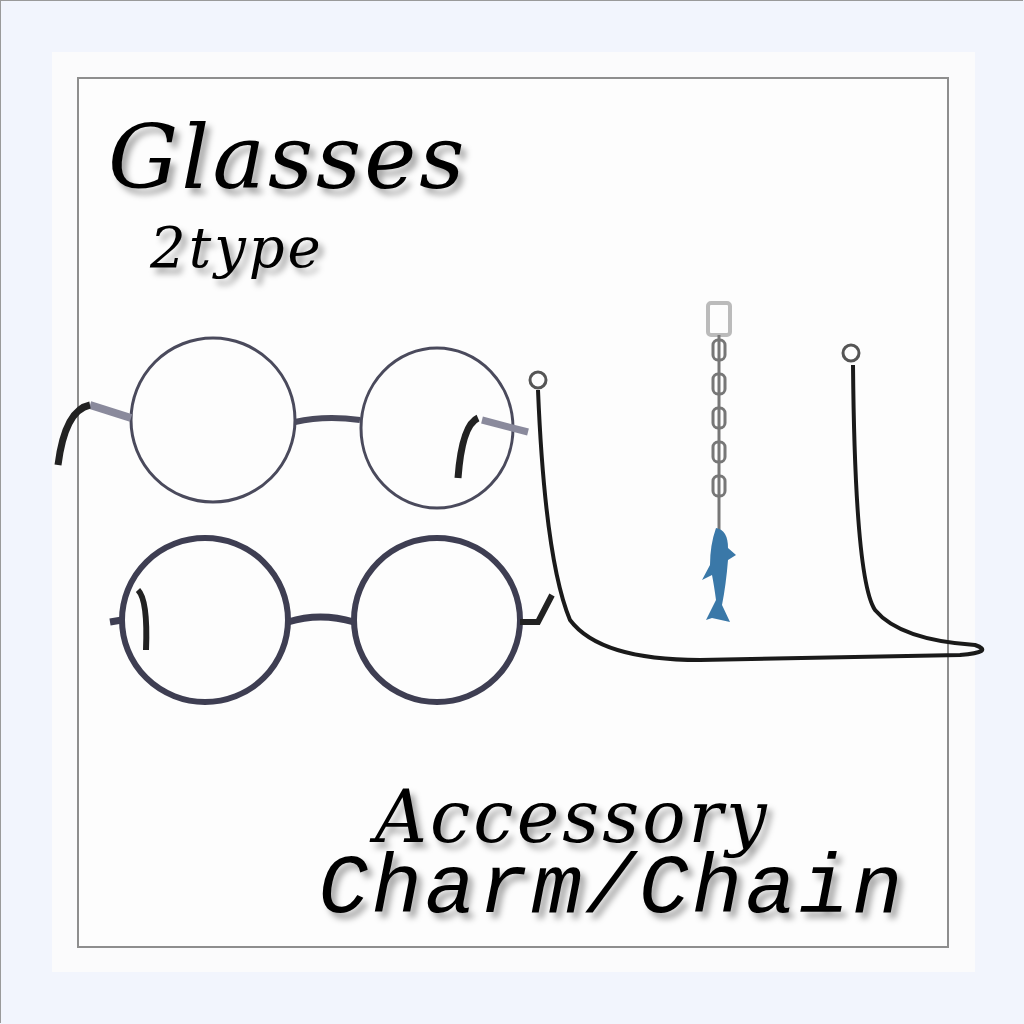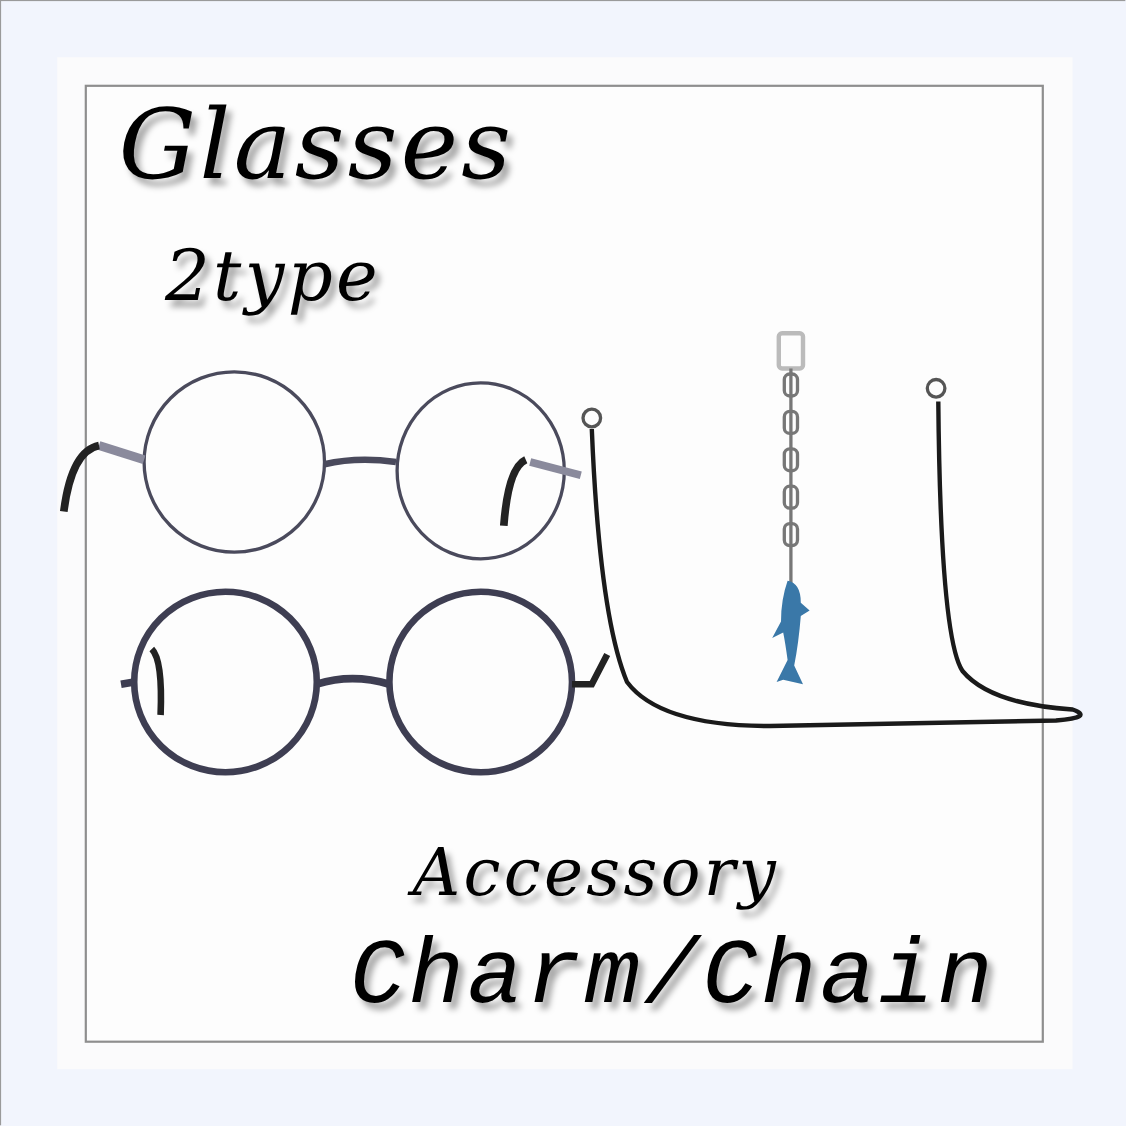--- a/index.html
+++ b/index.html
@@ -1,23 +1,23 @@
 <!DOCTYPE html>
 <html><head>
 <meta charset="utf-8">
 <style>
   html, body { margin:0; padding:0; }
   body { width:1024px; height:1024px; background:#f2f5fd; position:relative; overflow:hidden; font-family:"DejaVu Serif", serif; }
   .outer-edge { position:absolute; left:0; top:0; width:1022px; height:1022px; border:1px solid #9a9a9a; border-right:none; border-bottom:none; }
   .panel { position:absolute; left:52px; top:52px; width:923px; height:920px; background:#fbfbfc; }
   .frame { position:absolute; left:77px; top:77px; width:868px; height:867px; border:2px solid #8e8e8e; background:#fdfdfd; }
   .title { position:absolute; font-family:"DejaVu Serif", serif; font-style:italic; color:#000; text-shadow:5px 6px 6px rgba(0,0,0,0.35); letter-spacing:3px; line-height:1; }
-  .t1 { left:108px; top:88px; font-size:88px;font-style:italic; }
-  .t2 { left:150px; top:220px; font-size:64px;text-align:right; }
-  .t3 { left:375px; top:764px; font-size:60px;text-align:right; }
+  .t1 { left:108px; top:114px; font-size:88px;font-style:italic; }
+  .t2 { left:150px; top:220px; font-size:56px;text-align:right; }
+  .t3 { left:375px; top:781px; font-size:72px;text-align:right; }
   .t4 { left:318px; top:848px; font-size:84px;font-family:Liberation Mono, monospace; }
   svg.art { position:absolute; left:0; top:0; }
 </style>
 </head>
 <body>
 
 <div class="outer-edge"></div>
 <div class="panel"></div>
 <div class="frame"></div>
 

